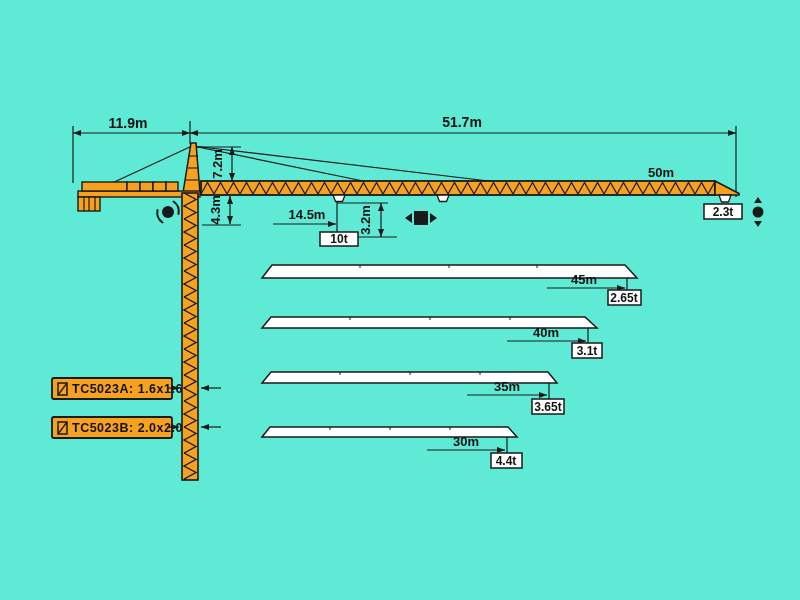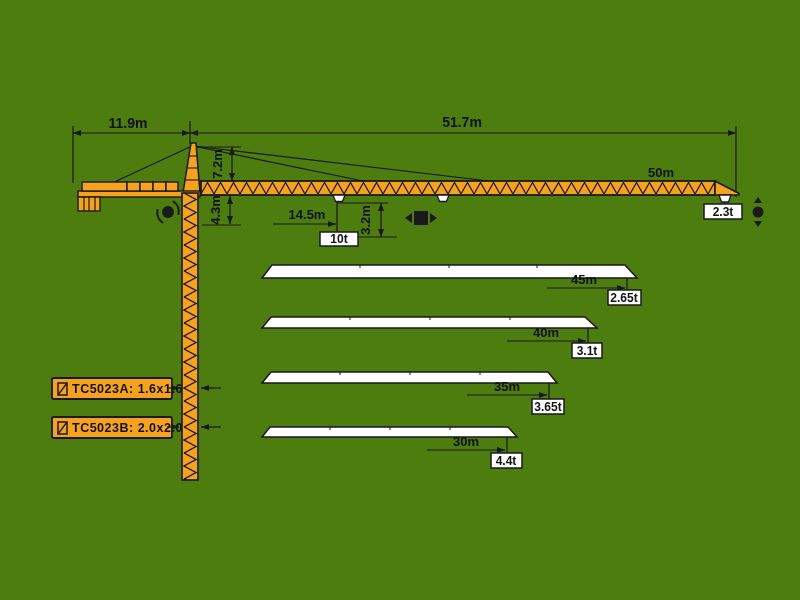--- a/index.html
+++ b/index.html
@@ -1,16 +1,16 @@
 <!DOCTYPE html>
 <html><head>
 <meta charset="utf-8">
 <style>
   html,body{margin:0;padding:0;background:#fff;}
-  .stage{width:800px;height:600px;background:#4d7c0f;position:relative;font-family:"Liberation Sans",sans-serif;}
+  .stage{width:800px;height:600px;background:#5eead4;position:relative;font-family:"Liberation Sans",sans-serif;}
   svg text{font-family:"Liberation Sans",sans-serif;font-weight:700;fill:#111;}
   .dim-label{font-size:14px;}
   .dim-label-sm{font-size:13px;}
   .box-label{font-size:12px;}
   .model-label{font-size:12.5px;letter-spacing:.5px;}
 </style>
 </head>
 <body>
 
 <div class="stage">

